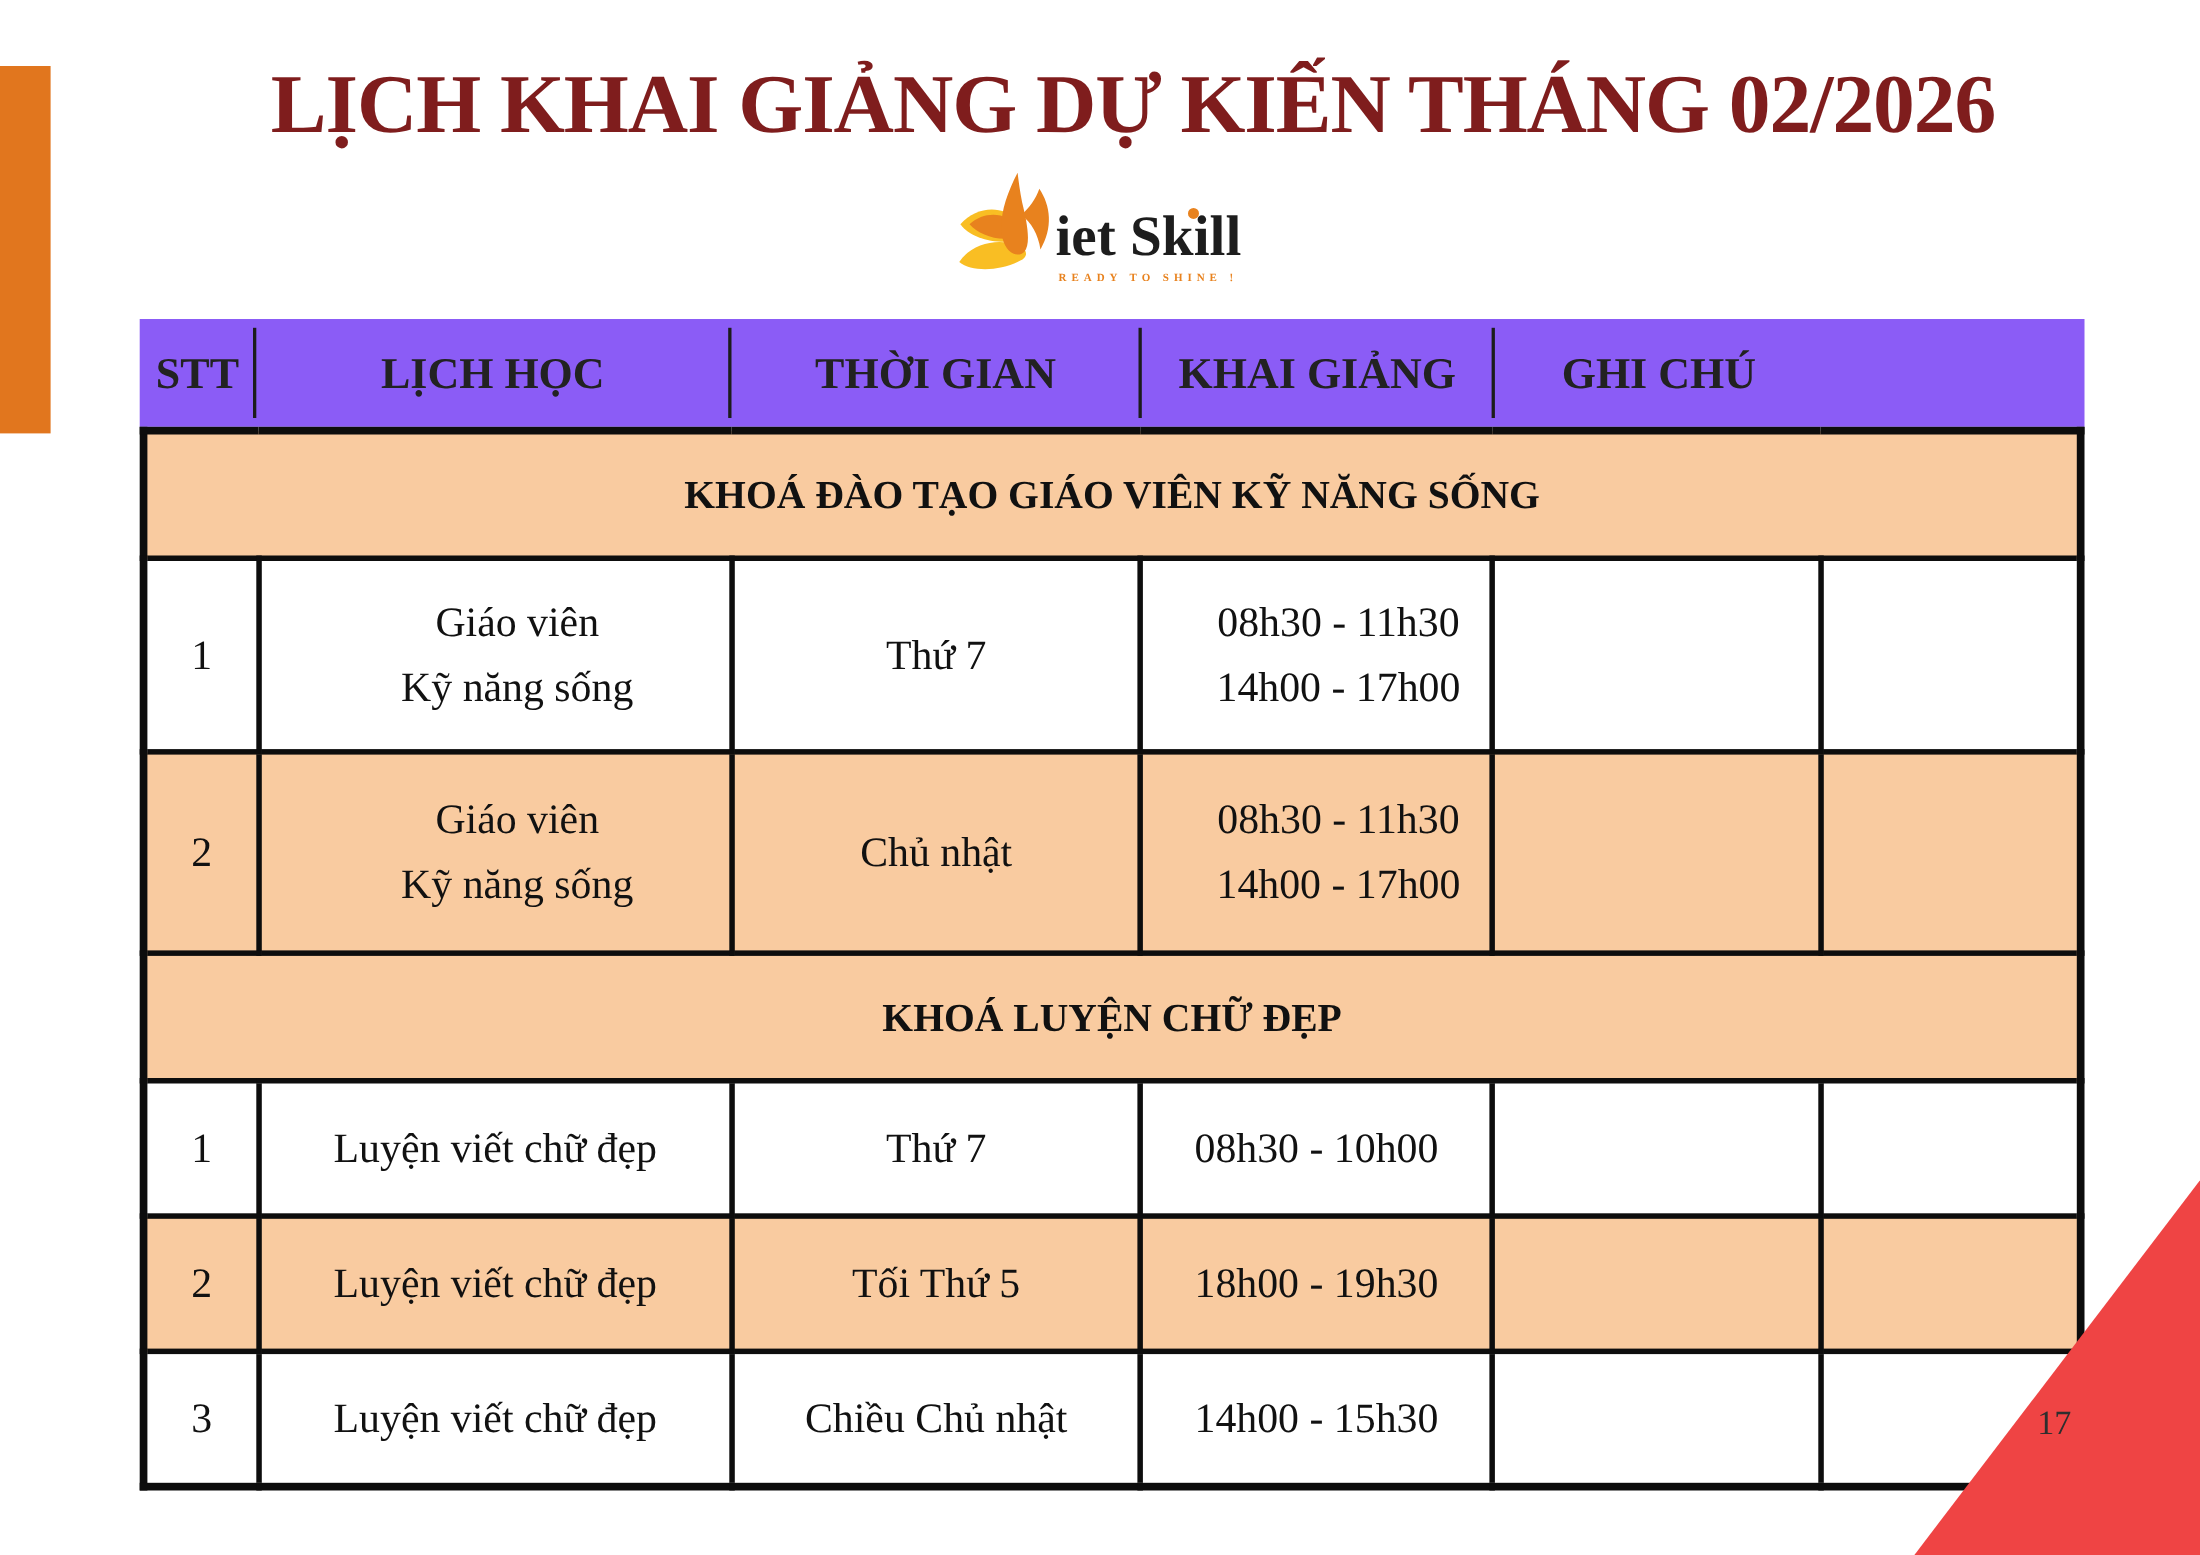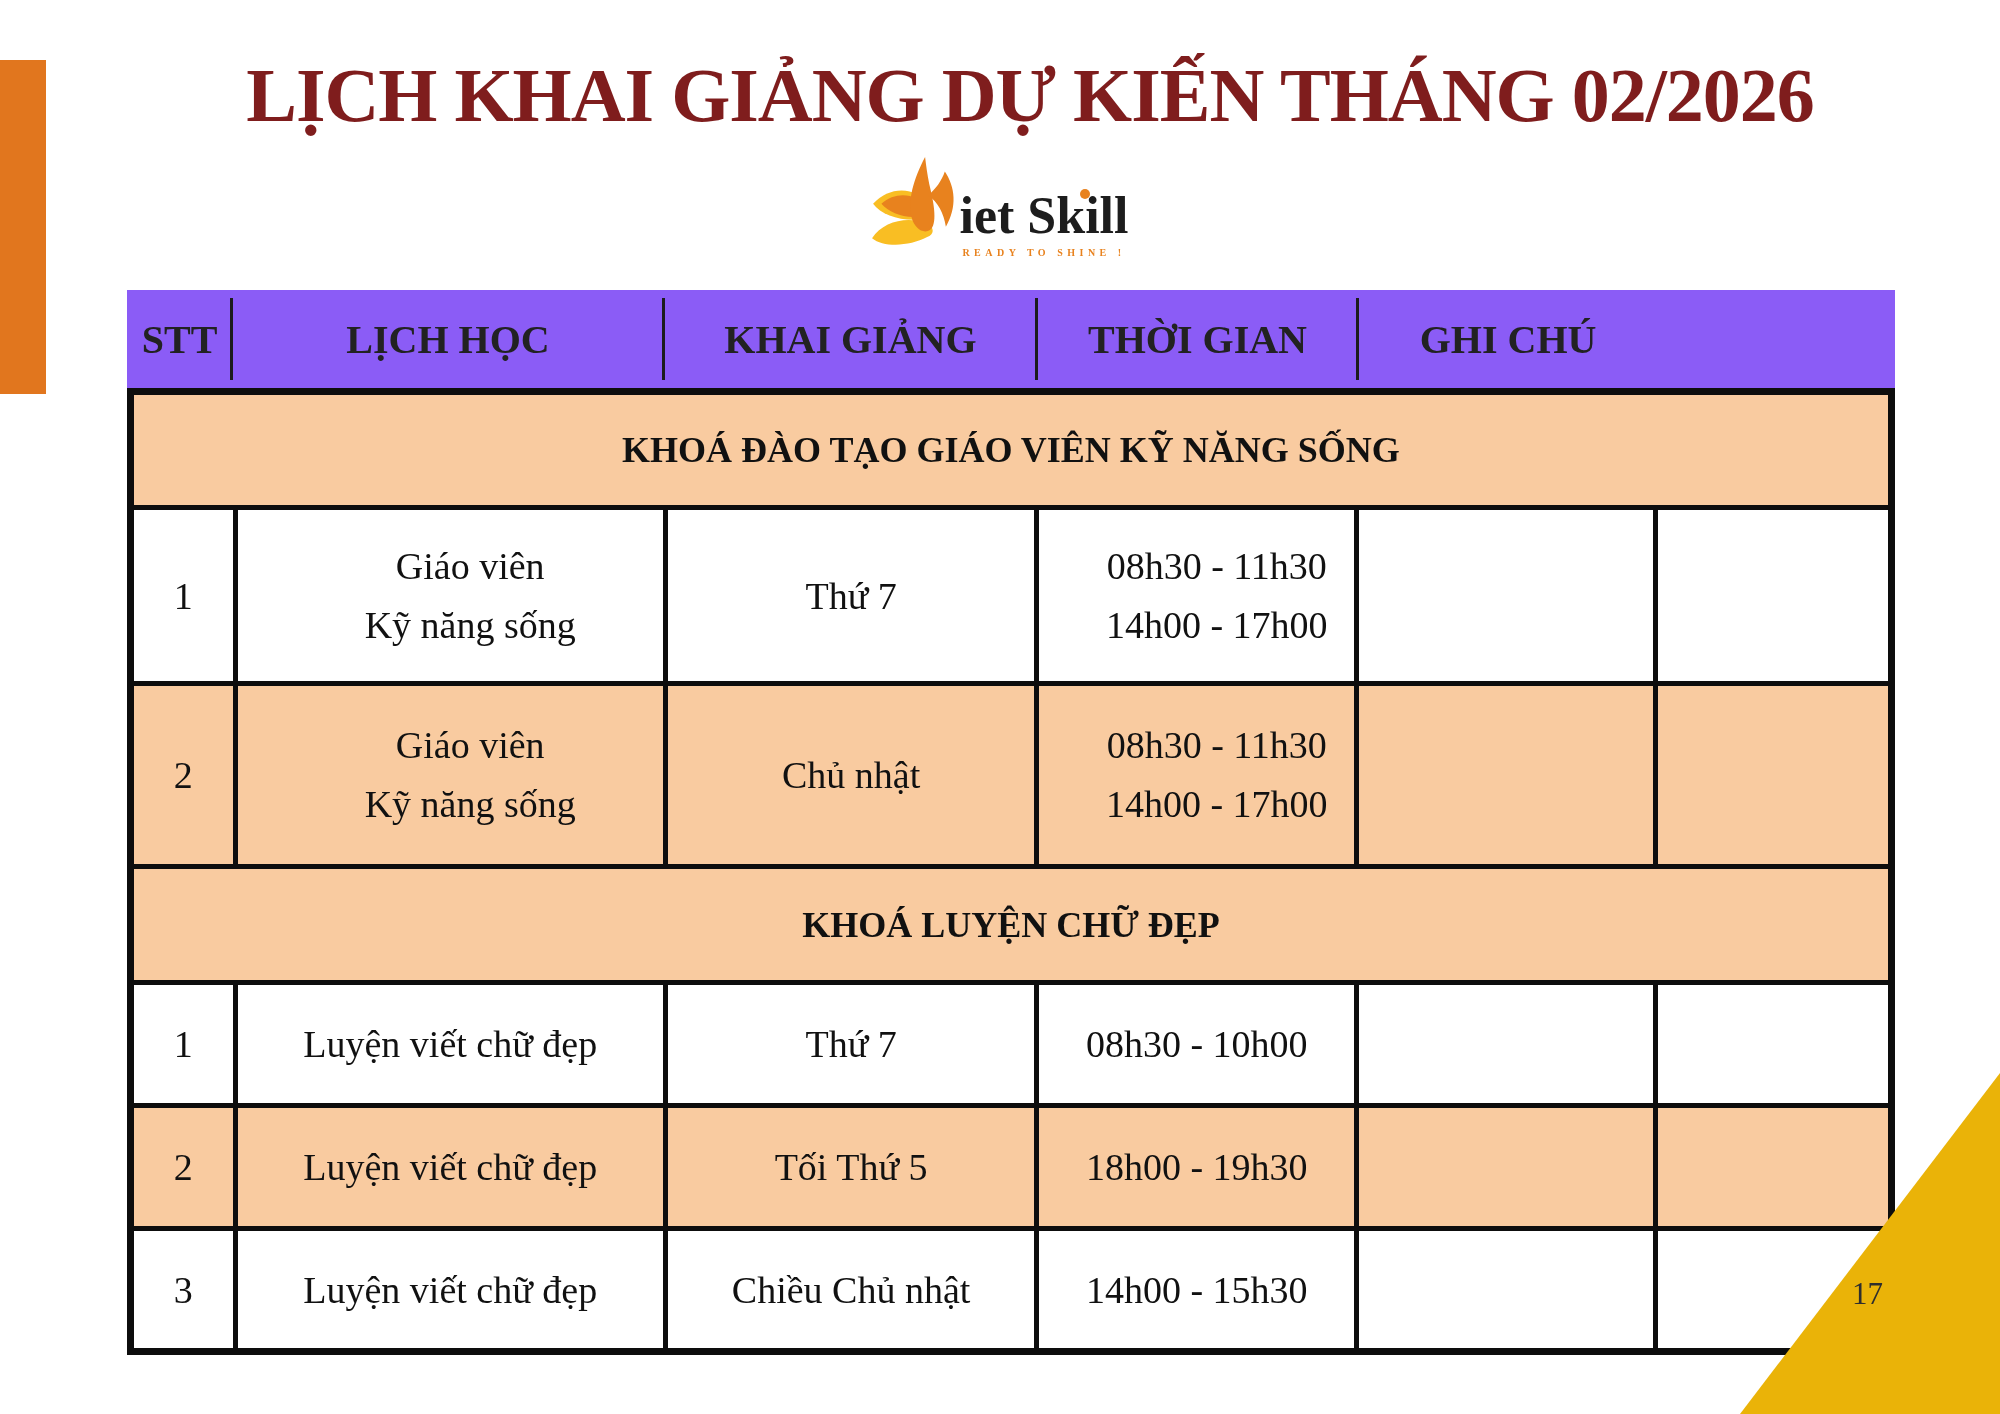--- a/index.html
+++ b/index.html
@@ -57,21 +57,21 @@
   tr.peach td { background:#F9CBA0; }
   tr.tall  td { height:176px; }
   tr.mid   td { height:183px; }
   tr.short td { height:123px; }
   td .l { line-height:1.55;padding-left:40px; }
   td.stt { font-size:34px; }
 
   
   .corner-triangle {
     position:absolute; left:1740px; top:1073px; width:260px; height:341px;
-    background:#eab308; clip-path:polygon(100% 0, 0 100%, 100% 100%); z-index:5;
+    background:#ef4444; clip-path:polygon(100% 0, 0 100%, 100% 100%); z-index:5;
   }
   .page-num { position:absolute; left:112px; top:203px; font-size:31px; color:#2e2e2e; }
 </style>
 </head>
 <body>
 
 <div class="page">
 
   <div class="side-bar"></div>
 
@@ -92,22 +92,22 @@
         <div class="logo-tagline">READY TO SHINE !</div>
       </div>
     </div>
   </div>
 
   <div class="tbl-wrap">
 
     <div class="thead">
       <div class="th">STT</div>
       <div class="th">LỊCH HỌC</div>
+      <div class="th">THỜI GIAN</div>
       <div class="th">KHAI GIẢNG</div>
-      <div class="th">THỜI GIAN</div>
       <div class="th">GHI CHÚ</div>
     </div>
 
     <table class="tbody">
       <colgroup>
         <col style="width:5.94%">
           <col style="width:24.43%">
           <col style="width:21.10%">
         <col style="width:18.16%">
           <col style="width:16.97%">

